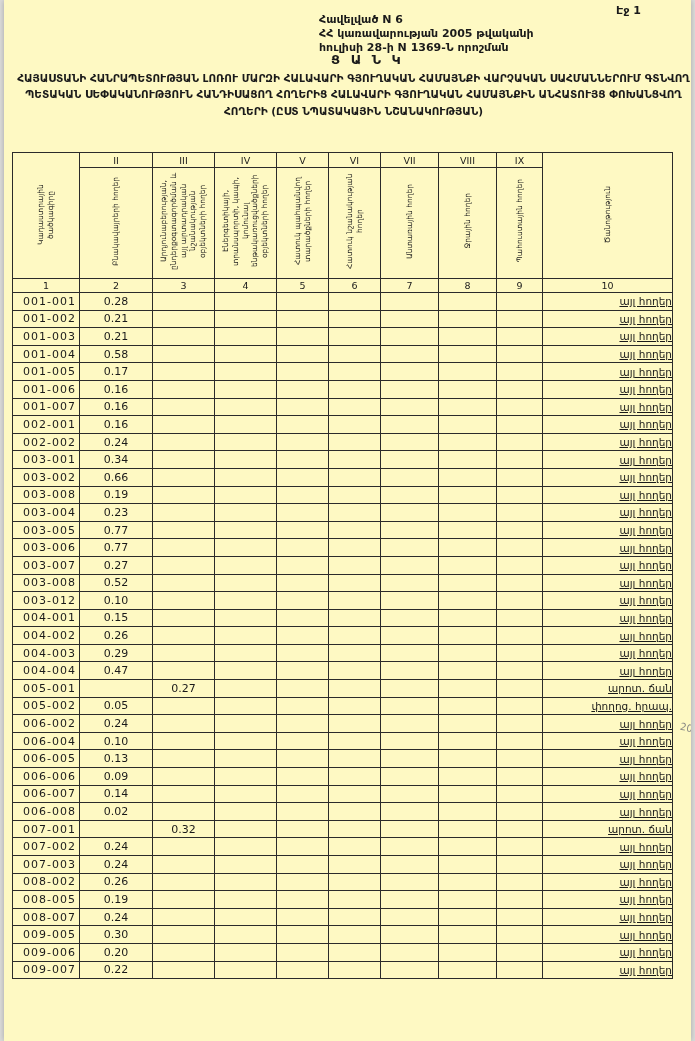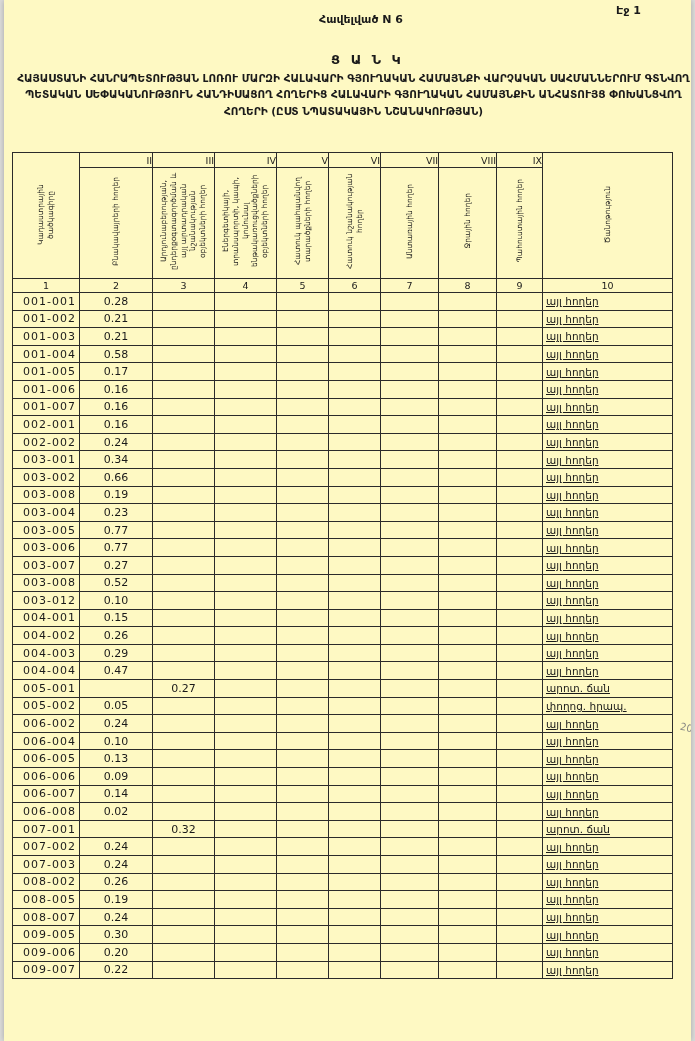--- a/index.html
+++ b/index.html
@@ -29,51 +29,53 @@
   }
   .doc-subtitle {
     position:absolute; top:70px; left:8px; width:683px;
     text-align:center; font-weight:bold; font-size:10.5px; line-height:1.55;
   }
   table.land {
     position:absolute; top:152px; left:8px;
     width:660px; border-collapse:collapse; table-layout:fixed;
   }
   th, td { border:1px solid #2b2b2b; overflow:hidden; padding:0; }
-  .roman-row th { height:15px; font-size:9.5px; font-weight:normal; text-align:right; }
+  .roman-row th { height:15px; font-size:9.5px; font-weight:normal; text-align:center; }
   .rot-row th { height:108px; }
   th.rot { vertical-align:middle; text-align:center; padding:2px 0; font-weight:normal; }
   .vtext {
     display:inline-block;
     writing-mode:vertical-rl;
     transform:rotate(180deg);
     font-size:7.5px; line-height:1.3;
     max-height:104px;
     white-space:normal;
     font-weight:normal;
   }
   .num-row td { height:14px; font-size:9.5px; text-align:center; }
   tbody td { height:17.6px; font-size:11px; }
   tbody td.code { text-align:left; padding-left:10px; letter-spacing:1px; }
   tbody td.val  { text-align:center; }
-  tbody td.note { text-align:left; padding-left:3px; font-size:10.5px; text-decoration:underline; }
+  tbody td.note { text-align:right; padding-left:3px; font-size:10.5px; text-decoration:underline; }
   .margin-note {
     position:absolute; top:722px; left:676px;
     font-size:10px; color:#8a8a85; transform:rotate(12deg);
   }
 </style>
 </head>
 <body>
 
 <div class="page">
 
   <div class="page-num">Էջ 1</div>
 
   <div class="appendix">
     <div>Հավելված N 6</div>
+    <div>ՀՀ կառավարության 2005 թվականի</div>
+    <div>հուլիսի 28-ի N 1369-Ն որոշման</div>
   </div>
 
   <div class="doc-title">Ց Ա Ն Կ</div>
 
   <div class="doc-subtitle">ՀԱՅԱՍՏԱՆԻ ՀԱՆՐԱՊԵՏՈՒԹՅԱՆ ԼՈՌՈՒ ՄԱՐԶԻ ՀԱԼԱՎԱՐԻ ԳՅՈՒՂԱԿԱՆ ՀԱՄԱՅՆՔԻ ՎԱՐՉԱԿԱՆ ՍԱՀՄԱՆՆԵՐՈՒՄ ԳՏՆՎՈՂ ՊԵՏԱԿԱՆ ՍԵՓԱԿԱՆՈՒԹՅՈՒՆ ՀԱՆԴԻՍԱՑՈՂ ՀՈՂԵՐԻՑ ՀԱԼԱՎԱՐԻ ԳՅՈՒՂԱԿԱՆ ՀԱՄԱՅՆՔԻՆ ԱՆՀԱՏՈՒՅՑ ՓՈԽԱՆՑՎՈՂ ՀՈՂԵՐԻ (ԸՍՏ ՆՊԱՏԱԿԱՅԻՆ ՆՇԱՆԱԿՈՒԹՅԱՆ)</div>
 
   <table class="land">
     <colgroup>
       <col style="width:67px">
         <col style="width:73px">

